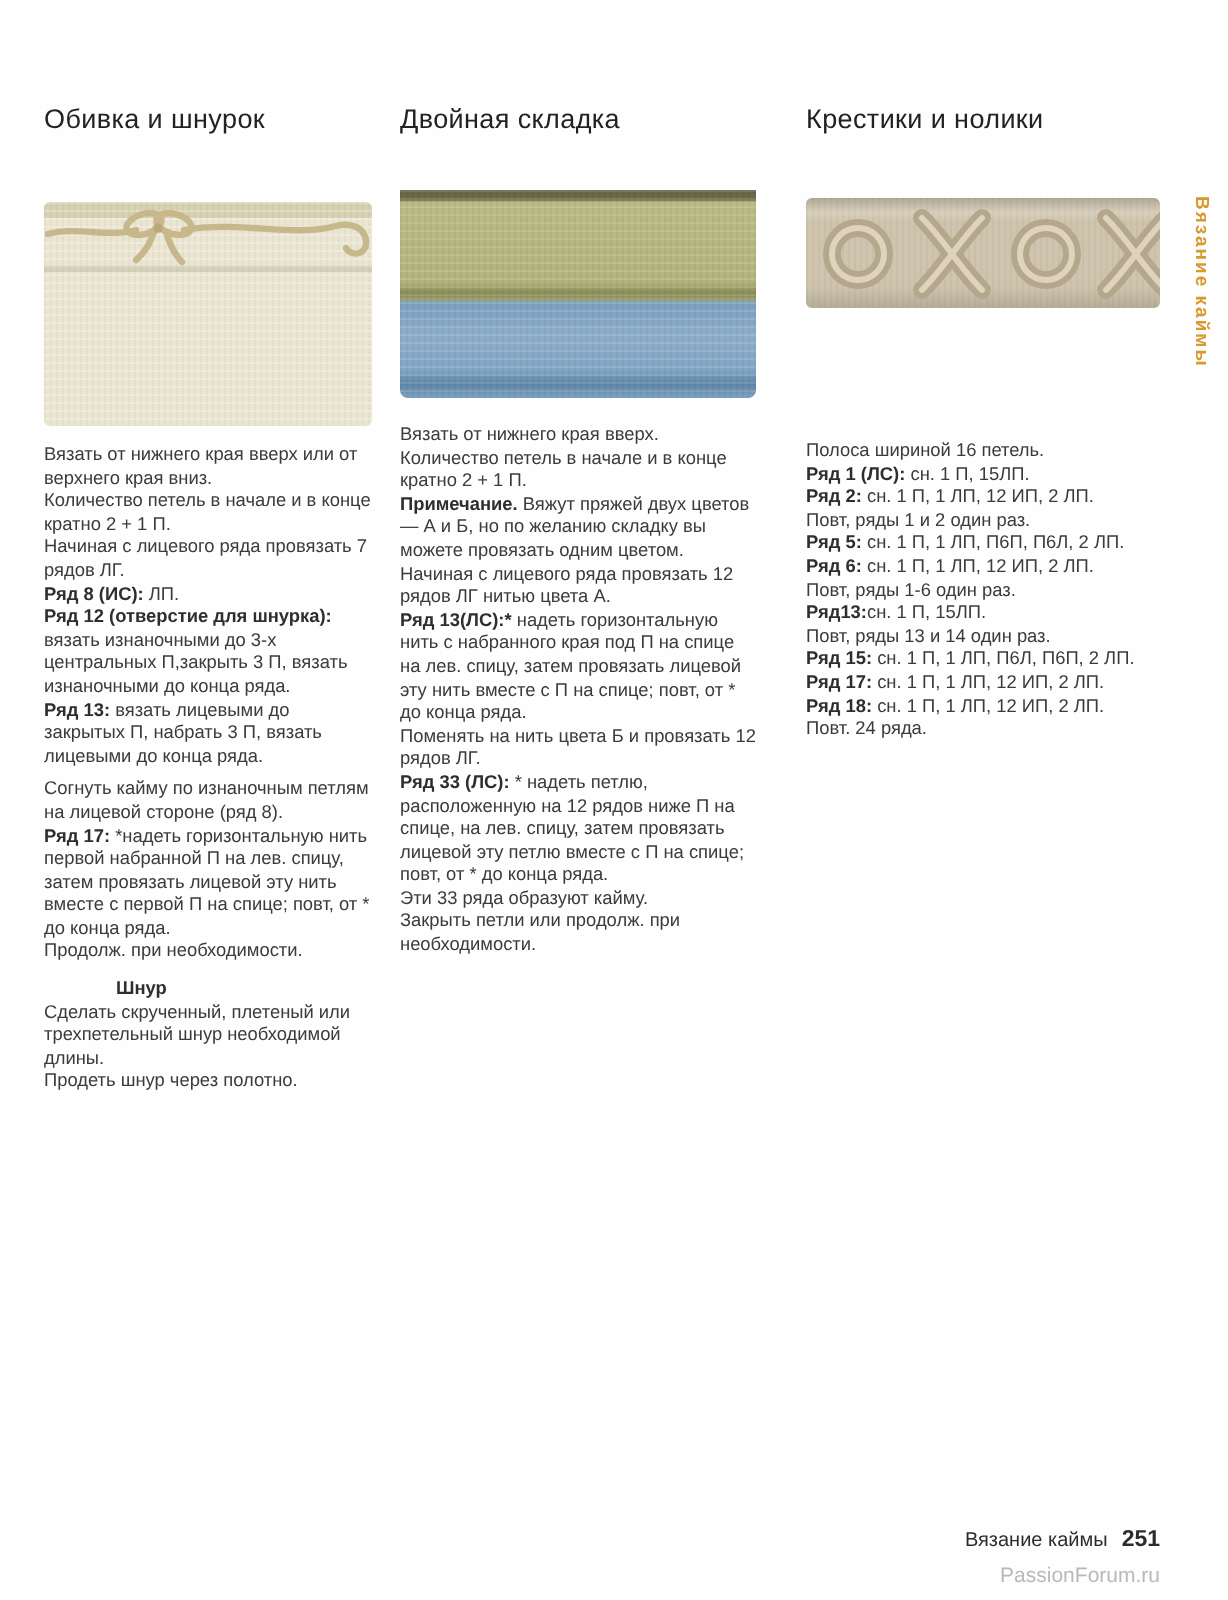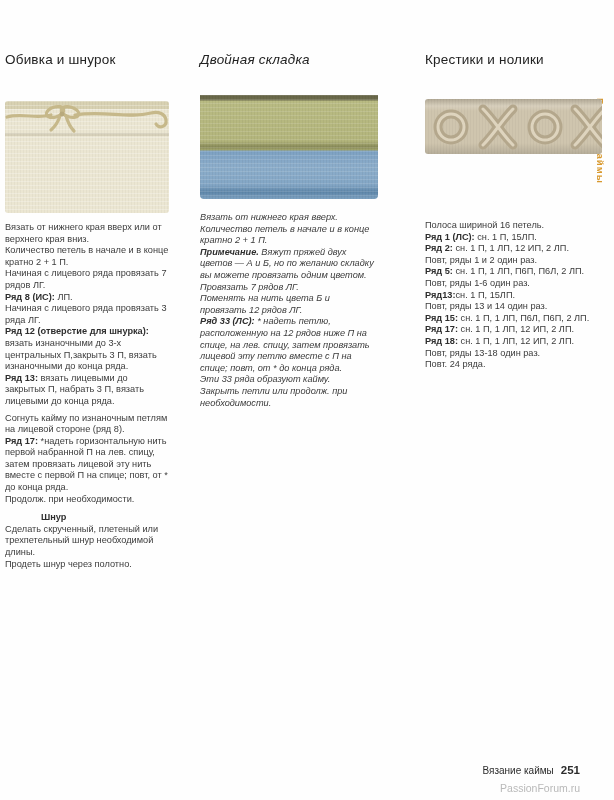--- a/index.html
+++ b/index.html
@@ -6,23 +6,23 @@
   .page{
     position:relative;width:614px;height:800px;margin:0 auto;
     background:#fefefe;overflow:hidden;
     font-family:"Liberation Sans",sans-serif;color:#3b3b3b;
   }
   h2{
     margin:0;font-size:13.5px;font-weight:400;color:#222;
     letter-spacing:.2px;line-height:16px;
   }
   .col{position:absolute;top:52px;}
-  .col1{left:5px;width:164px;}
-  .col2{left:200px;width:178px;font-style:italic;}
-  .col3{left:425px;width:177px;}
+  .col1{left:22px;width:164px;}
+  .col2{left:200px;width:178px;}
+  .col3{left:403px;width:177px;}
 
   .photo{position:relative;border-radius:3px;overflow:visible;}
   .col1 .photo{margin-top:33px;height:112px;
     background:
       repeating-linear-gradient(180deg, rgba(255,255,255,.25) 0 1px, rgba(255,255,255,0) 1px 4px),
       repeating-linear-gradient(90deg, rgba(0,0,0,.03) 0 1px, rgba(0,0,0,0) 1px 3px),
       linear-gradient(180deg,#d8d1b2 0 8px,#ebe6d2 8px 100%);
   }
   .col1 .photo::after{content:"";position:absolute;left:0;right:0;top:32px;height:3px;
     background:rgba(120,110,75,.18);}
@@ -84,40 +84,40 @@
           <path d="M70,14 C98,9 124,18 146,12 c8,-2 14,1 15,7 c1,7 -7,9 -10,4"></path>
         </g>
         <circle cx="57" cy="13" r="2.4" fill="#b8a97c"></circle>
       </svg>
     </div>
     <div class="text">
         <p class="para"><span>Вязать от нижнего края вверх или от верхнего края вниз.</span></p>
         <p class="para"><span>Количество петель в начале и в конце кратно 2 + 1 П.</span></p>
         <p class="para"><span>Начиная с лицевого ряда провязать 7 рядов ЛГ.</span></p>
         <p class="para"><b>Ряд 8 (ИС):</b><span> ЛП.</span></p>
-        <p class="para"><span>Начиная с лицевого ряда провязать 3 ряда ЛГ.</span></p>
         <p class="para"><b>Ряд 12 (отверстие для шнурка):</b><span> вязать изнаночными до 3-х центральных П,закрыть 3 П, вязать изнаночными до конца ряда.</span></p>
         <p class="para"><b>Ряд 13:</b><span> вязать лицевыми до закрытых П, набрать 3 П, вязать лицевыми до конца ряда.</span></p>
         <p class="para gap"><span>Согнуть кайму по изнаночным петлям на лицевой стороне (ряд 8).</span></p>
         <p class="para"><b>Ряд 17:</b><span> *надеть горизонтальную нить первой набранной П на лев. спицу, затем провязать лицевой эту нить вместе с первой П на спице; повт, от * до конца ряда.</span></p>
         <p class="para"><span>Продолж. при необходимости.</span></p>
         <p class="para subhead"><b>Шнур</b></p>
         <p class="para"><span>Сделать скрученный, плетеный или трехпетельный шнур необходимой длины.</span></p>
         <p class="para"><span>Продеть шнур через полотно.</span></p>
       </div>
   </section>
 
   <section class="col col2">
     <h2>Двойная складка</h2>
     <div class="photo"></div>
     <div class="text">
         <p class="para"><span>Вязать от нижнего края вверх.</span></p>
         <p class="para"><span>Количество петель в начале и в конце кратно 2 + 1 П.</span></p>
         <p class="para"><b>Примечание.</b><span> Вяжут пряжей двух цветов — А и Б, но по желанию складку вы можете провязать одним цветом.</span></p>
-        <p class="para"><span>Провязать 7 рядов ЛГ.</span></p>
+        <p class="para"><span>Начиная с лицевого ряда провязать 12 рядов ЛГ нитью цвета А.</span></p>
+        <p class="para"><b>Ряд 13(ЛС):*</b><span> надеть горизонтальную нить с набранного края под П на спице на лев. спицу, затем провязать лицевой эту нить вместе с П на спице; повт, от * до конца ряда.</span></p>
         <p class="para"><span>Поменять на нить цвета Б и провязать 12 рядов ЛГ.</span></p>
         <p class="para"><b>Ряд 33 (ЛС):</b><span> * надеть петлю, расположенную на 12 рядов ниже П на спице, на лев. спицу, затем провязать лицевой эту петлю вместе с П на спице; повт, от * до конца ряда.</span></p>
         <p class="para"><span>Эти 33 ряда образуют кайму.</span></p>
         <p class="para"><span>Закрыть петли или продолж. при необходимости.</span></p>
       </div>
   </section>
 
   <section class="col col3">
     <h2>Крестики и нолики</h2>
     <div class="photo">
@@ -137,27 +137,27 @@
           <path d="M180,10 C168,22 162,34 150,46" stroke="#ded4be" stroke-width="3"></path>
         </g>
       </svg>
     </div>
     <div class="text">
         <p class="para"><span>Полоса шириной 16 петель.</span></p>
         <p class="para"><b>Ряд 1 (ЛС):</b><span> сн. 1 П, 15ЛП.</span></p>
         <p class="para"><b>Ряд 2:</b><span> сн. 1 П, 1 ЛП, 12 ИП, 2 ЛП.</span></p>
         <p class="para"><span>Повт, ряды 1 и 2 один раз.</span></p>
         <p class="para"><b>Ряд 5:</b><span> сн. 1 П, 1 ЛП, П6П, П6Л, 2 ЛП.</span></p>
+        <p class="para"><b>Ряд 6:</b><span> сн. 1 П, 1 ЛП, 12 ИП, 2 ЛП.</span></p>
         <p class="para"><span>Повт, ряды 1-6 один раз.</span></p>
         <p class="para"><b>Ряд13:</b><span>сн. 1 П, 15ЛП.</span></p>
         <p class="para"><span>Повт, ряды 13 и 14 один раз.</span></p>
         <p class="para"><b>Ряд 15:</b><span> сн. 1 П, 1 ЛП, П6Л, П6П, 2 ЛП.</span></p>
         <p class="para"><b>Ряд 17:</b><span> сн. 1 П, 1 ЛП, 12 ИП, 2 ЛП.</span></p>
         <p class="para"><b>Ряд 18:</b><span> сн. 1 П, 1 ЛП, 12 ИП, 2 ЛП.</span></p>
-        <p class="para"><span>Повт, ряды 13-18 один раз.</span></p>
         <p class="para"><span>Повт. 24 ряда.</span></p>
       </div>
   </section>
 
   <div class="footer">
     <span>Вязание каймы</span><b>251</b>
   </div>
   <div class="watermark">PassionForum.ru</div>
 
 </div>

